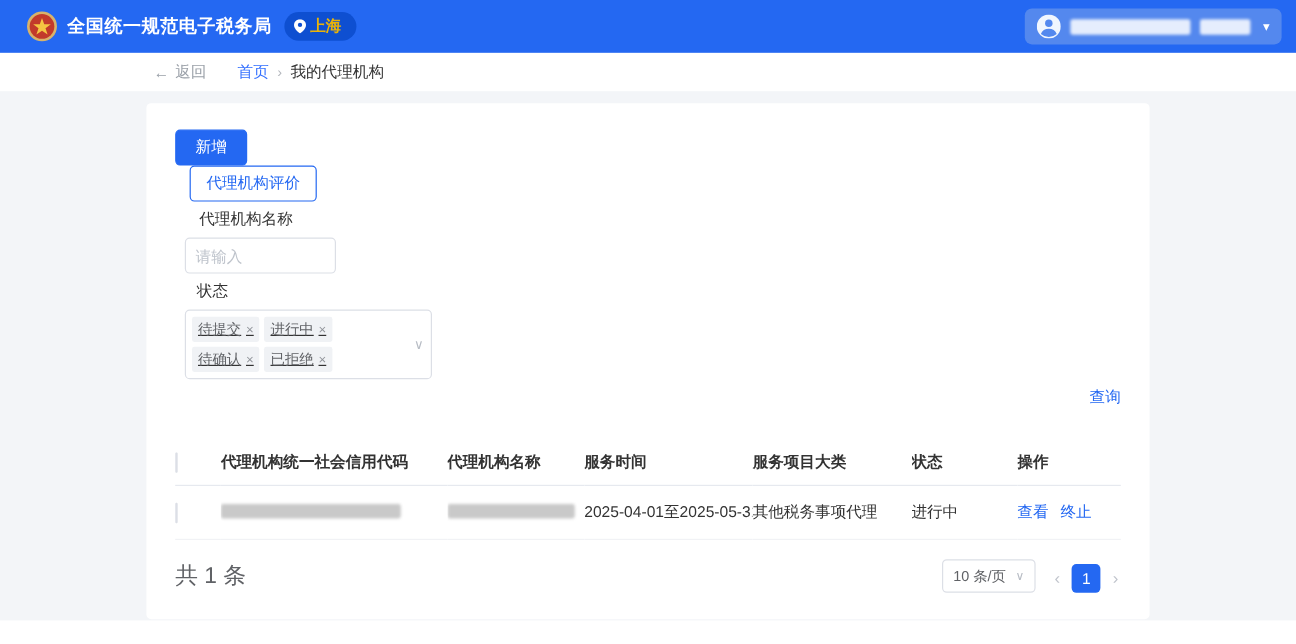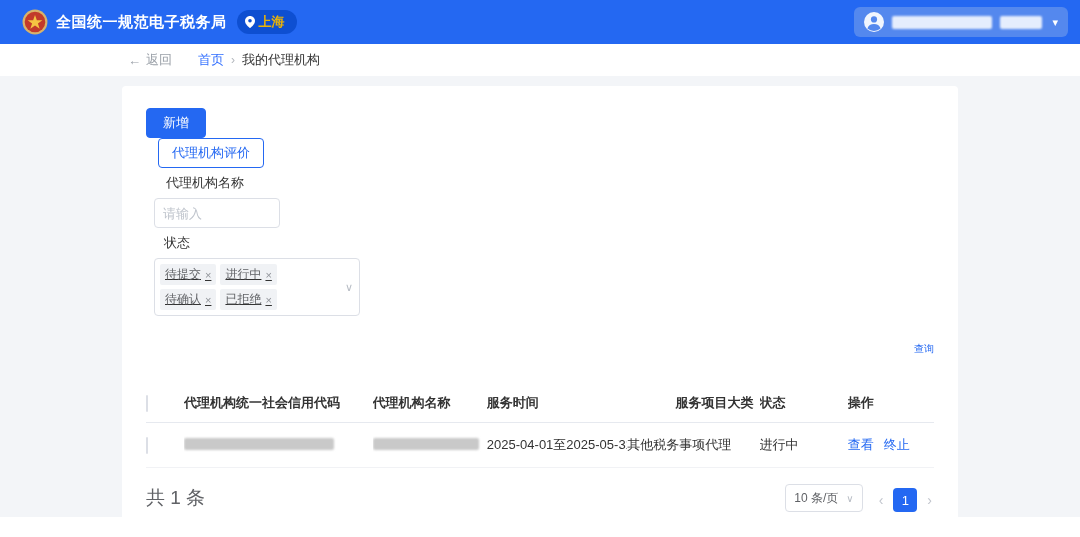--- a/index.html
+++ b/index.html
@@ -75,37 +75,37 @@
   .status-chevron {
     position:absolute; right:6px; top:50%; transform:translateY(-50%);
     color:#b7bcc4; font-size:11px;
   }
   .tag {
     background:#f0f2f5; color:#606266; font-size:12px; border-radius:2px;
     padding:2px 5px; margin:2px; display:inline-flex; align-items:center; gap:4px;
     white-space:nowrap;
   }
   .tag-close { color:#909399; font-size:11px; cursor:pointer; }
-  .search-link { margin-left:auto; color:#2468f2; font-size:10px; line-height:30px; cursor:pointer; white-space:nowrap; padding-left:10px;margin-top:18px; }
+  .search-link { margin-left:auto; color:#2468f2; font-size:13px; line-height:30px; cursor:pointer; white-space:nowrap; padding-left:10px; }
 
   
   table { width:100%; border-collapse:collapse; margin-top:20px; table-layout:fixed; }
   th {
     text-align:left; font-size:13px; font-weight:bold; color:#333;
     padding:10px 6px 10px 0; border-bottom:1px solid #e6e9ef; white-space:nowrap; overflow:hidden;
   }
   td {
     font-size:13px; color:#333; padding:13px 6px 13px 0;
     border-bottom:1px solid #f1f2f5; white-space:nowrap; overflow:hidden;
   }
   .col-check { width:38px; }
   .col-code { width:188px; }
   .col-name { width:114px; }
   .col-time { width:140px; }
-  .col-cat  { width:132px;text-align:right; }
+  .col-cat  { width:132px; }
   .col-status { width:88px; }
   .col-ops  { width:86px; }
   .checkbox {
     width:14px; height:14px; border:1px solid #dcdfe6; background:#f2f3f5;
     border-radius:2px; cursor:pointer;
   }
   .r-code { width:150px; height:12px; }
   .r-name { width:106px; height:12px; }
   .op-link { color:#2468f2; cursor:pointer; text-decoration:none; }
   .op-link + .op-link { margin-left:10px; }

